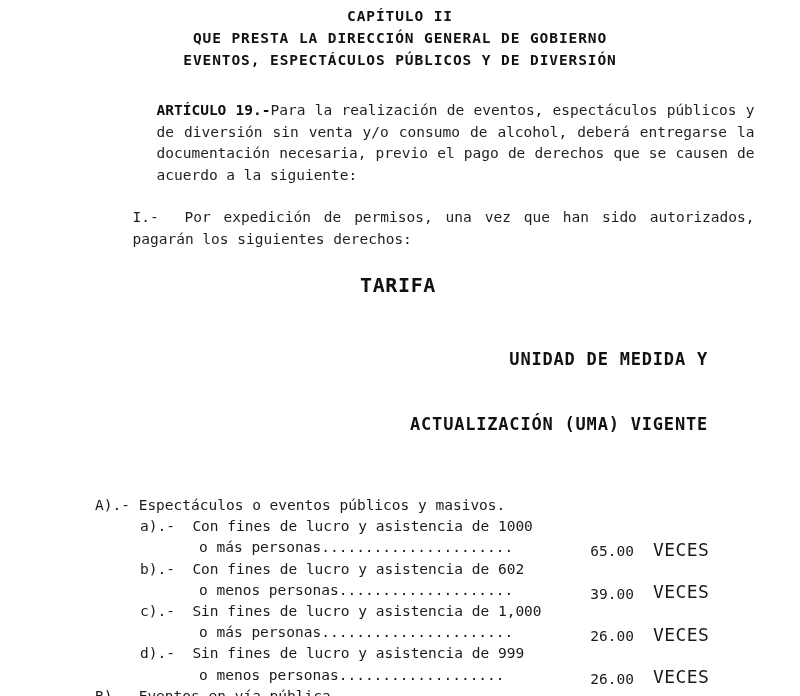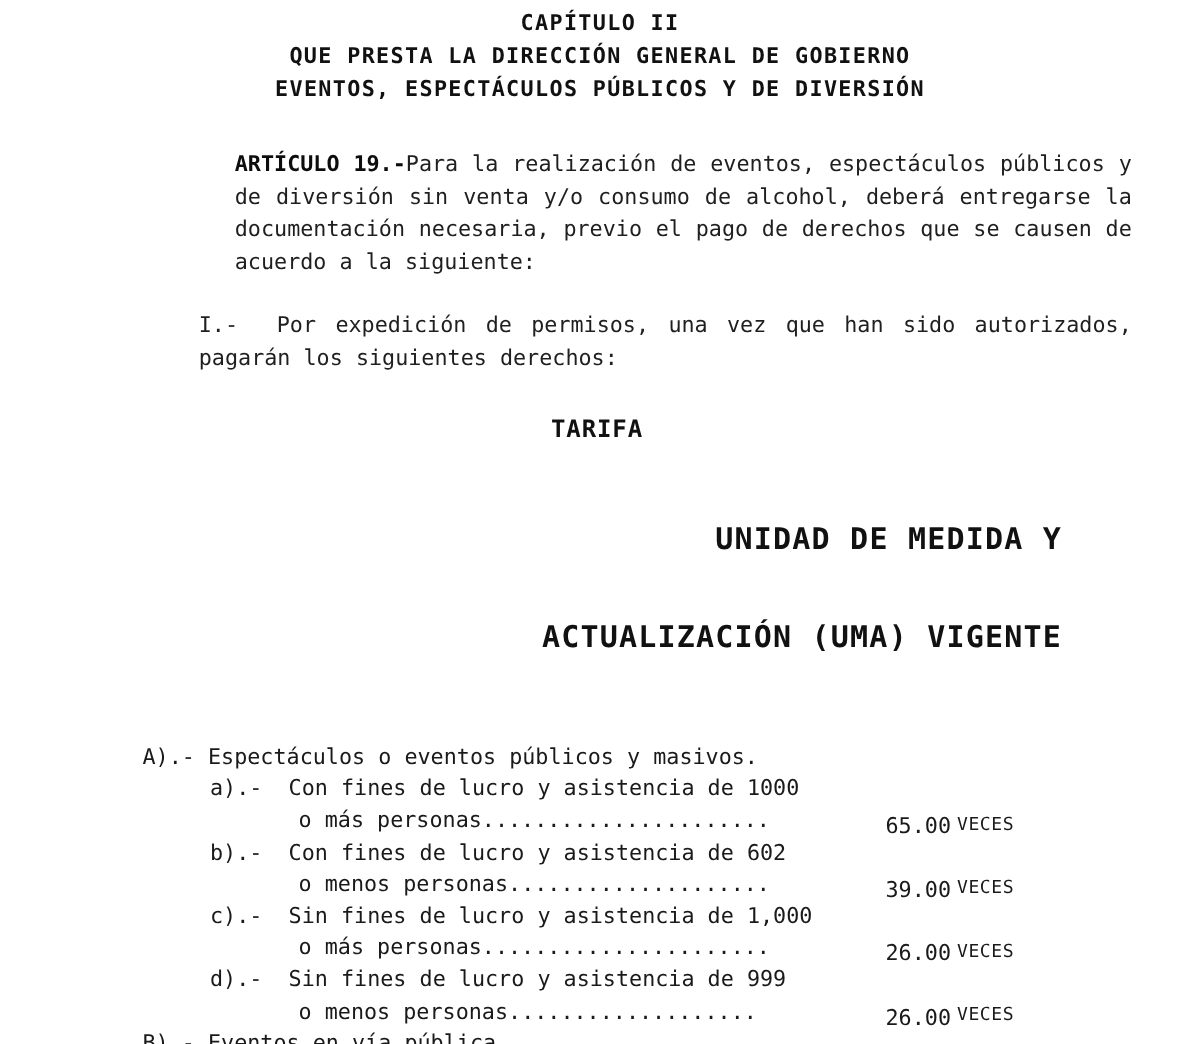--- a/index.html
+++ b/index.html
@@ -66,32 +66,32 @@
   }
   .para .nbsp-pad { white-space: pre; }
 
   
   .tarifa {
     margin-top: 25px;
     width: 622px;
     margin-left: 87px;
     text-align: center;
     font-weight: bold;
-    font-size: 16px;
+    font-size: 20px;
     line-height: 21px;
     letter-spacing: 0.6px;
     color: #111111;
   }
   .uma-block {
     margin-top: 10px;
     width: 621px;
     margin-left: 87px;
     text-align: right;
     font-weight: bold;
-    font-size: 20px;
+    font-size: 17px;
     line-height: 21.5px;
     letter-spacing: 0.8px;
     color: #111111;
     white-space: pre;
   }
 
   
   .list {
     margin-top: 17px;
     margin-left: 87px;
@@ -124,23 +124,23 @@
   .value {
     position: absolute;
     left: 491px;
     top: 4px;
     width: 56px;
     text-align: right;
     white-space: pre;
   }
   .unit {
     position: absolute;
-    left: 551px;
+    left: 566px;
     top: 1.5px;
-    font-size: 12px;
+    font-size: 18px;
     letter-spacing: 0.4px;
     white-space: pre;
   }
 </style>
 </head>
 <body>
 
 <div class="page">
 
   <div class="heading-block">

